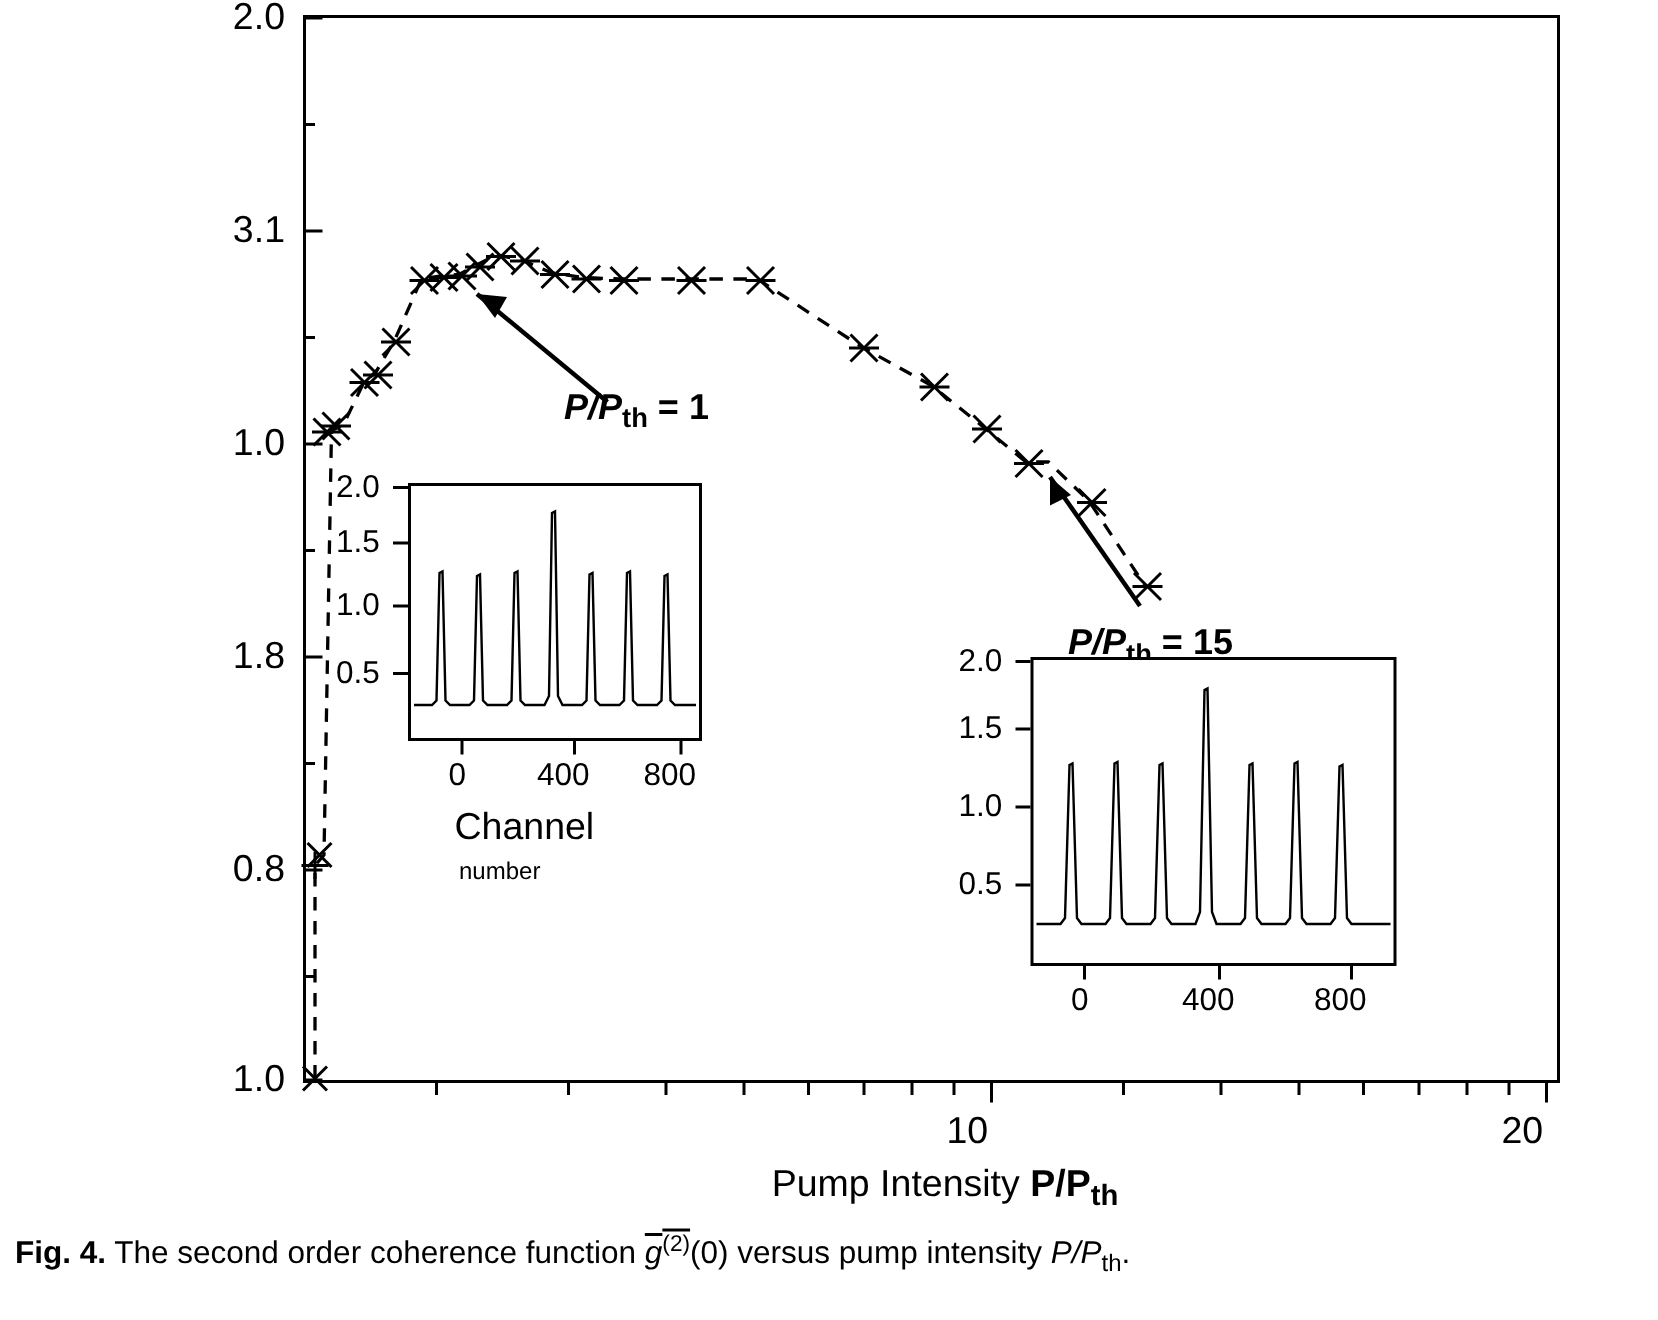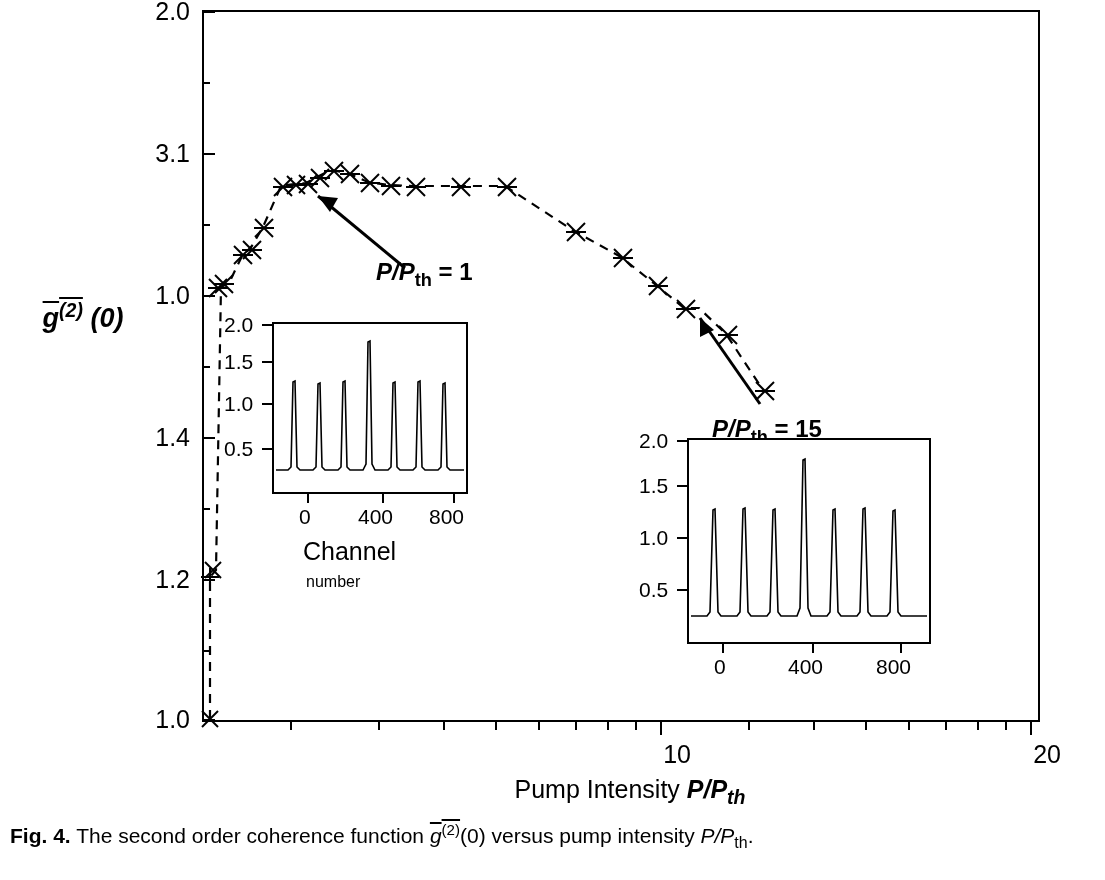--- a/index.html
+++ b/index.html
@@ -75,21 +75,21 @@
     top: 722px;
     width: 2px;
     height: 8px;
     background: #000;
   }
   .xtick-label {
     position: absolute;
     top: 740px;
     font-size: 25px;
     width: 60px;
-    text-align: right;
+    text-align: left;
   }
 
   #ylabel {
     position: absolute;
     left: 18px;
     top: 300px;
     width: 130px;
     font-size: 27px;
     font-weight: bold;
     font-style: italic;
@@ -105,21 +105,21 @@
   }
 
   #xlabel {
     position: absolute;
     left: 400px;
     top: 775px;
     font-size: 25px;
     width: 460px;
     text-align: center;
   }
-  #xlabel b { font-style: italic; }
+  #xlabel b { }
   #xlabel .sub { font-size: 0.78em; vertical-align: sub; }
 
   
   .annot {
     position: absolute;
     font-size: 24px;
     font-weight: bold;
     white-space: nowrap;
   }
   .annot i { font-style: italic; }
@@ -160,22 +160,22 @@
 
 <div id="root">
 
   <div id="figure">
 
     <div id="plot-frame"></div>
 
     <div class="ytick-label" style="left:130px; top:-3px;">2.0</div>
     <div class="ytick-label" style="left:130px; top:139px;">3.1</div>
     <div class="ytick-label" style="left:130px; top:281px;">1.0</div>
-    <div class="ytick-label" style="left:130px; top:423px;">1.4</div>
-    <div class="ytick-label" style="left:130px; top:565px;">1.2</div>
+    <div class="ytick-label" style="left:130px; top:423px;">1.8</div>
+    <div class="ytick-label" style="left:130px; top:565px;">0.8</div>
     <div class="ytick-label" style="left:130px; top:705px;">1.0</div>
 
     <div class="ytick" style="top:11px;"></div>
     <div class="ytick-minor" style="top:82px;"></div>
     <div class="ytick" style="top:153px;"></div>
     <div class="ytick-minor" style="top:224px;"></div>
     <div class="ytick" style="top:295px;"></div>
     <div class="ytick-minor" style="top:366px;"></div>
     <div class="ytick" style="top:437px;"></div>
     <div class="ytick-minor" style="top:508px;"></div>
@@ -197,23 +197,20 @@
     <div class="xtick-minor" style="left:865px;"></div>
     <div class="xtick-minor" style="left:908px;"></div>
     <div class="xtick-minor" style="left:945px;"></div>
     <div class="xtick-minor" style="left:977px;"></div>
     <div class="xtick-minor" style="left:1005px;"></div>
     <div class="xtick" style="left:1030px;"></div>
 
     <div class="xtick-label" style="left:631px;">10</div>
     <div class="xtick-label" style="left:1001px;">20</div>
 
-    <div id="ylabel">
-      <span class="ovl">g<sup>(2)</sup></span> <span>(0)</span>
-    </div>
 
     <div id="xlabel">
       Pump Intensity <b>P/P<span class="sub">th</span></b>
     </div>
 
     <svg width="1105" height="800" style="position:absolute; left:0; top:0;">
 
       <polyline points="210,719 210,577 216,570 221,287 229,283 243,254 250,249 263,227 281,186 294,184 306,183 317,177 331,170 347,173 368,182 389,185 414,186 459,186 505,186 574,231 621,257 656,285 684,308 699,308 726,334 763,390" fill="none" stroke="#000" stroke-width="2.2" stroke-dasharray="9,7"></polyline>
 
       <g stroke="#000" stroke-width="2">

